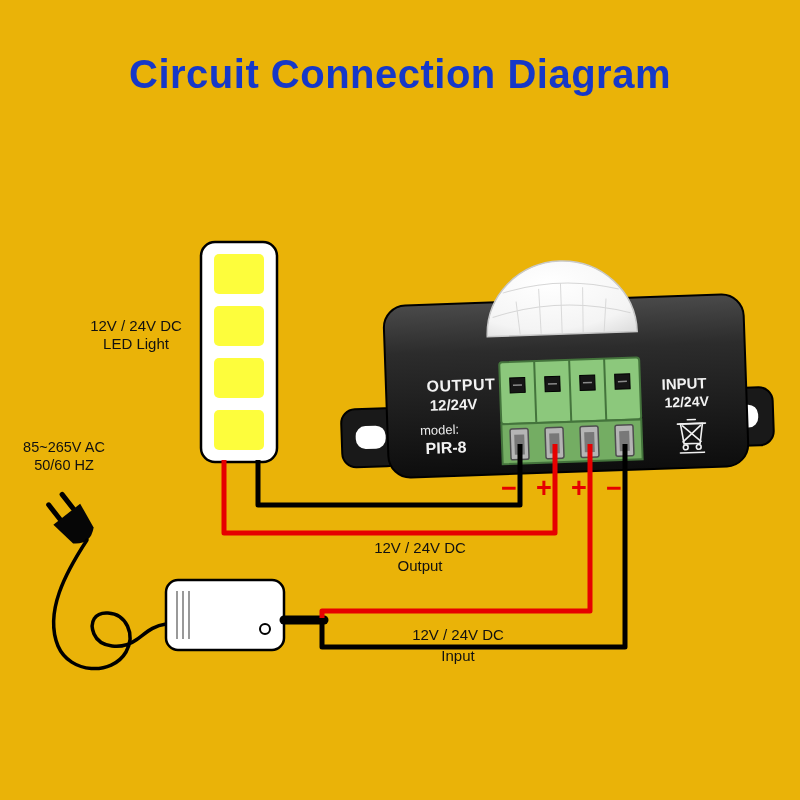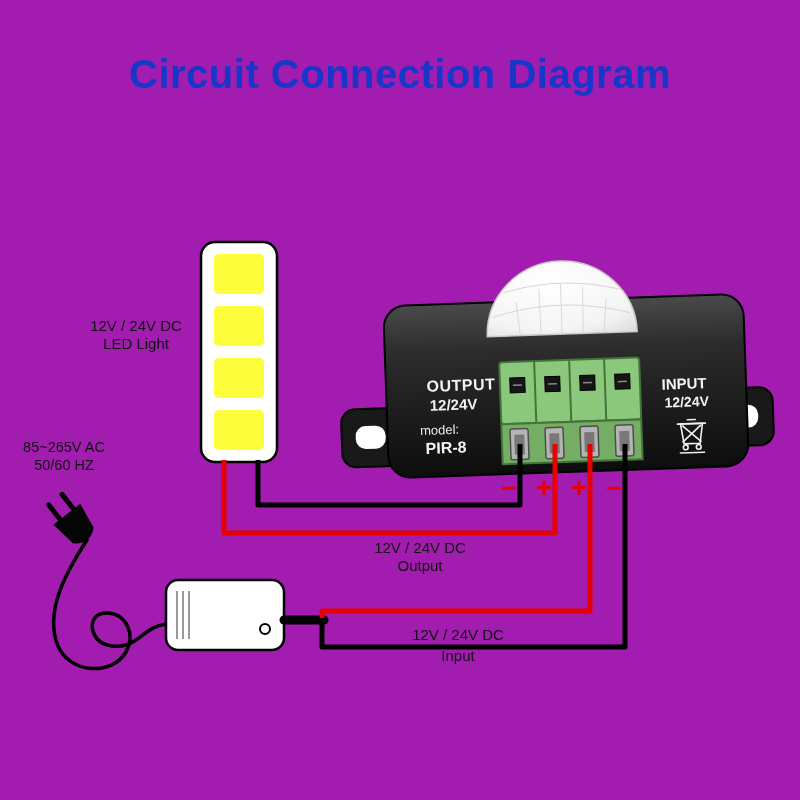--- a/index.html
+++ b/index.html
@@ -1,20 +1,20 @@
 <!DOCTYPE html>
 <html><head>
 <meta charset="utf-8">
 <style>
   html, body { margin: 0; padding: 0; background: #ffffff; }
   .stage {
     position: relative;
     width: 800px;
     height: 800px;
-    background: #a21caf;
+    background: #eab308;
     font-family: "Liberation Sans", sans-serif;
     overflow: hidden;
   }
   svg text {
     font-family: "Liberation Sans", sans-serif;
   }
   .title-txt { font-size: 40px; font-weight: bold; letter-spacing: 0.5px; }
   .lbl   { font-size: 15px; fill: #111111; }
   .lbl-sm{ font-size: 14.5px; fill: #111111; }
   .mod-txt { fill: #f2f2f2; font-weight: bold; }

